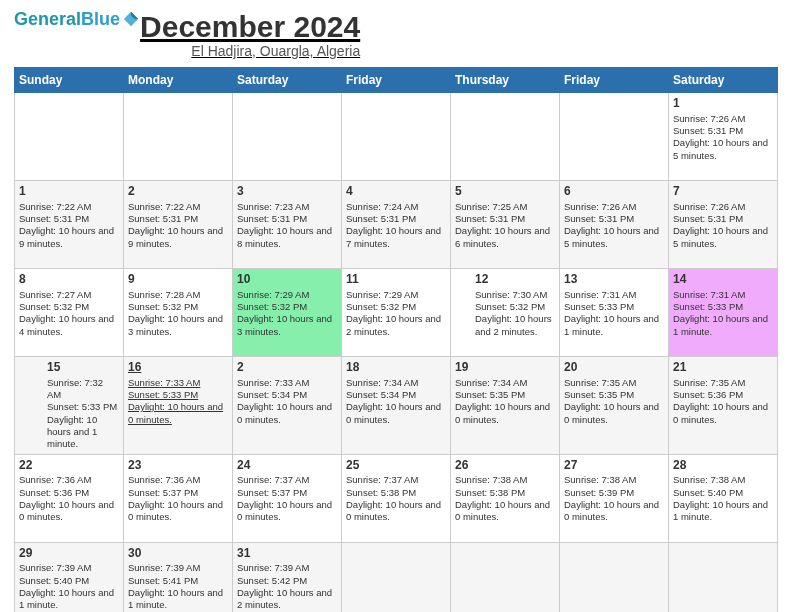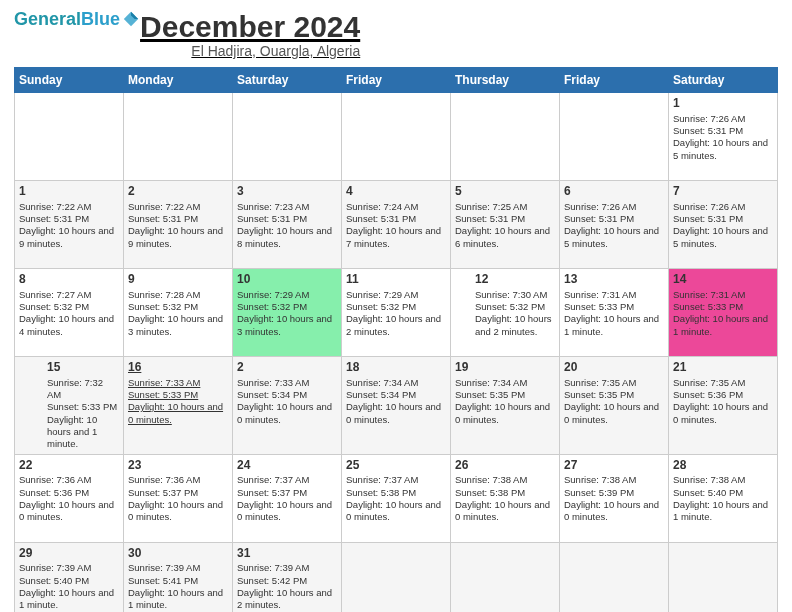--- a/index.html
+++ b/index.html
@@ -217,21 +217,21 @@
         <span>Sunrise: 7:30 AM</span><br>
         <span>Sunset: 5:32 PM</span><br>
         <span>Daylight: 10 hours and 2 minutes.</span>
       </td>
           <td style="background: rgb(255, 255, 255);">
         <span class="day-number">13</span>
         <span>Sunrise: 7:31 AM</span><br>
         <span>Sunset: 5:33 PM</span><br>
         <span>Daylight: 10 hours and 1 minute.</span>
       </td>
-          <td style="background: #ec4899;">
+          <td style="background: #f0abfc;">
         <span class="day-number">14</span>
         <span>Sunrise: 7:31 AM</span><br>
         <span>Sunset: 5:33 PM</span><br>
         <span>Daylight: 10 hours and 1 minute.</span>
       </td>
         </tr>
         <tr>
           <td style="background: rgb(245, 245, 245); padding-left: 32px;">
         <span class="day-number">15</span>
         <span>Sunrise: 7:32 AM</span><br>

